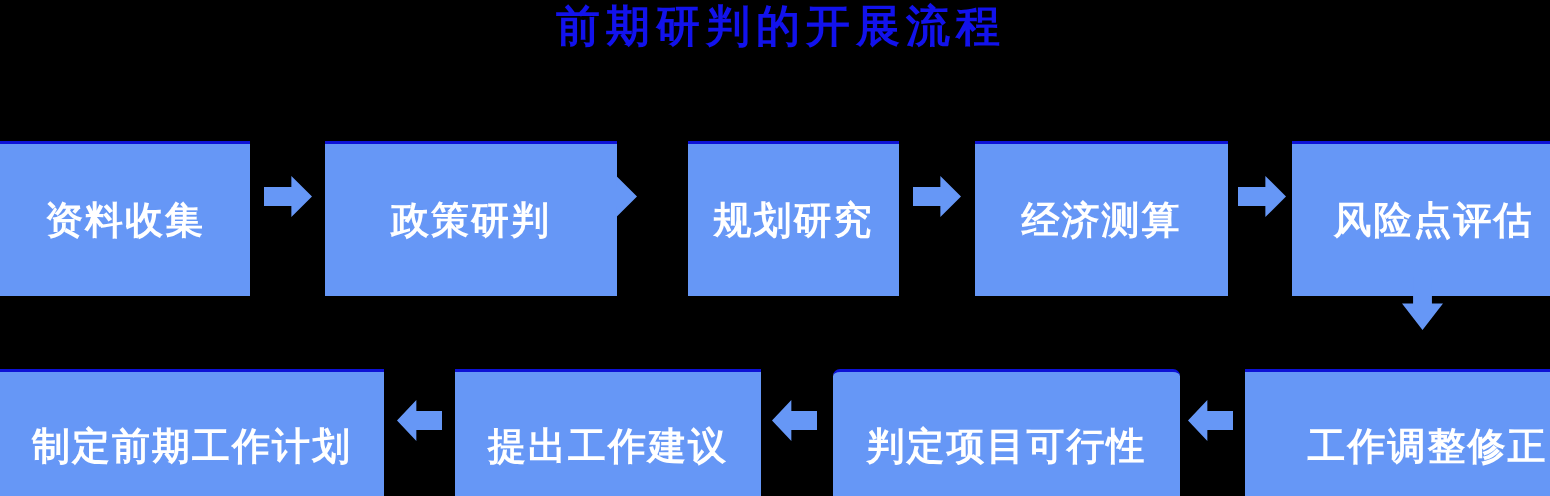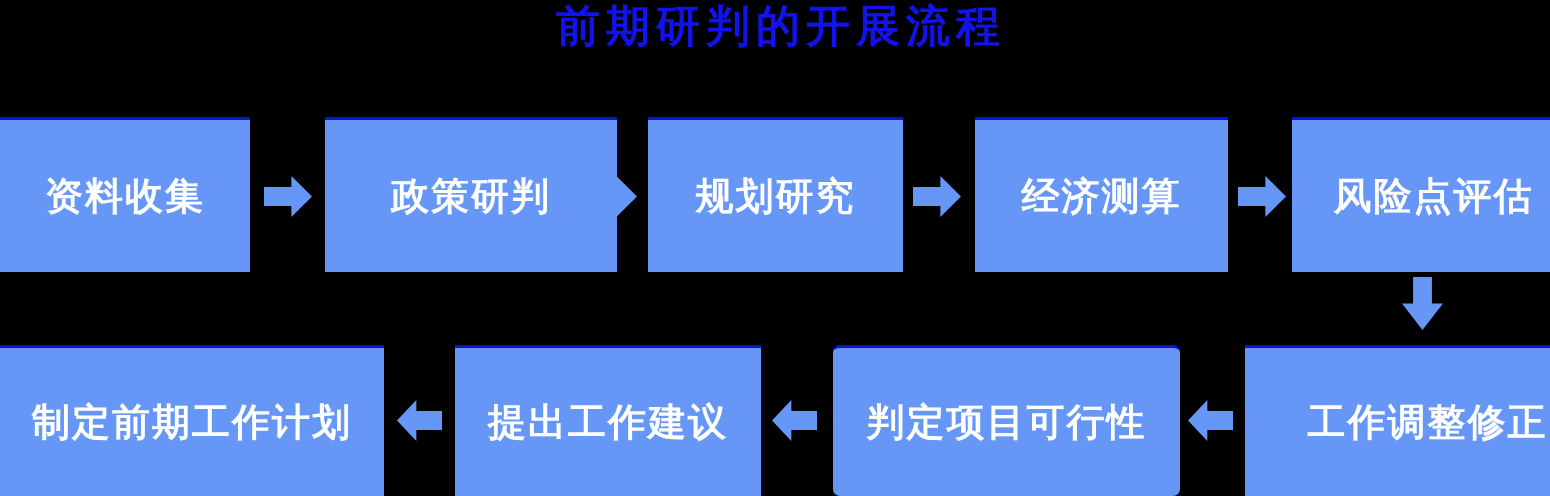--- a/index.html
+++ b/index.html
@@ -29,20 +29,21 @@
     border-top: 3px solid #0d12d6;
     box-sizing: border-box;
     display: flex;
     align-items: center;
     justify-content: center;
     color: #ffffff;
     font-size: 38px;
     font-weight: bold;
     letter-spacing: 2px;
     white-space: nowrap;
+    margin-top: 24px;
   }
   .row-top .box, .box.row1 { top: 117px; height: 155px; }
   .box.row2 { top: 345px; height: 151px; }
   .arrow {
     position: absolute;
     background: #6697f6;
   }
   .arrow-right {
     top: 176px; width: 48px; height: 41px;
     clip-path: polygon(0 27%, 57% 27%, 57% 0, 100% 50%, 57% 100%, 57% 73%, 0 73%);
@@ -51,21 +52,21 @@
     top: 400px; width: 45px; height: 41px;
     clip-path: polygon(100% 27%, 43% 27%, 43% 0, 0 50%, 43% 100%, 43% 73%, 100% 73%);
   }
   .arrow-down {
     left: 1402px; top: 277px; width: 41px; height: 53px;
     clip-path: polygon(27% 0, 73% 0, 73% 50%, 100% 50%, 50% 100%, 0 50%, 27% 50%);
   }
   
   .b1 { left: 0;      width: 250px; }
   .b2 { left: 325px;  width: 292px; }
-  .b3 { left: 648px;  width: 255px; }
+  .b3 { left: 688px;  width: 211px; }
   .b4 { left: 975px;  width: 253px; }
   .b5 { left: 1292px; width: 283px; }
   .a1 { left: 264px; }
   .a2 { left: 589px; }
   .a3 { left: 913px; }
   .a4 { left: 1238px; }
   
   .b6 { left: 0;      width: 384px; }
   .b7 { left: 455px;  width: 306px; }
   .b8 { left: 833px;  width: 347px; border-radius: 7px; }

